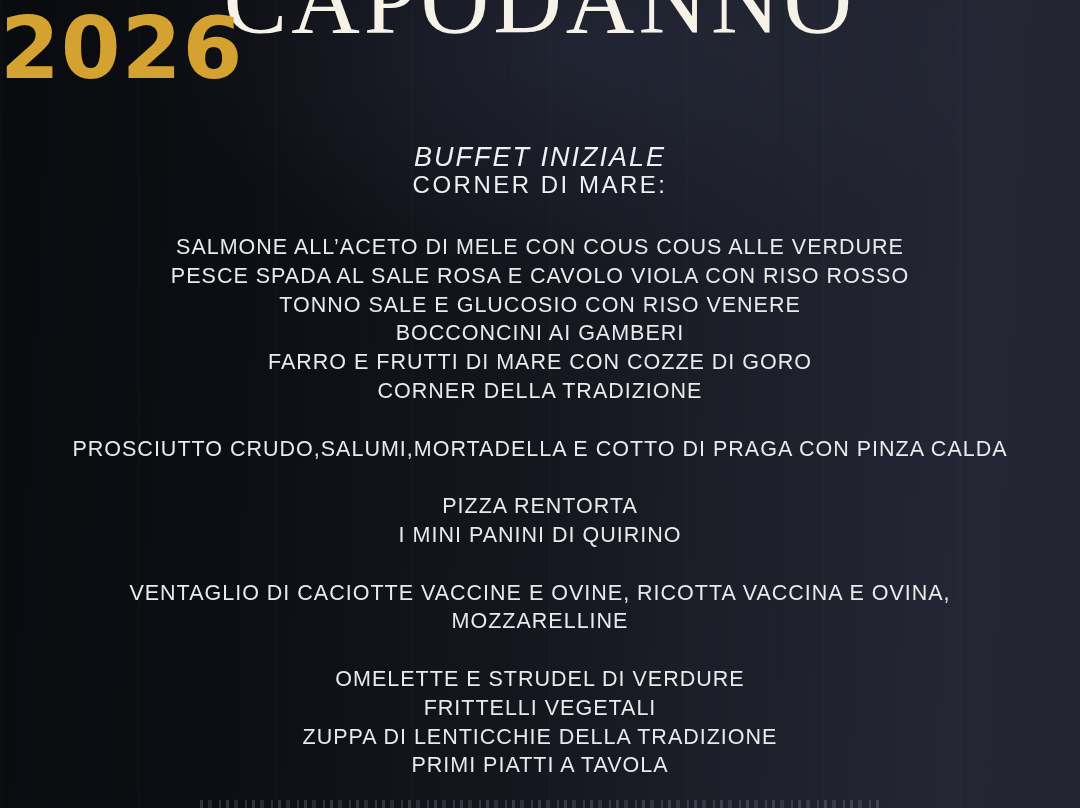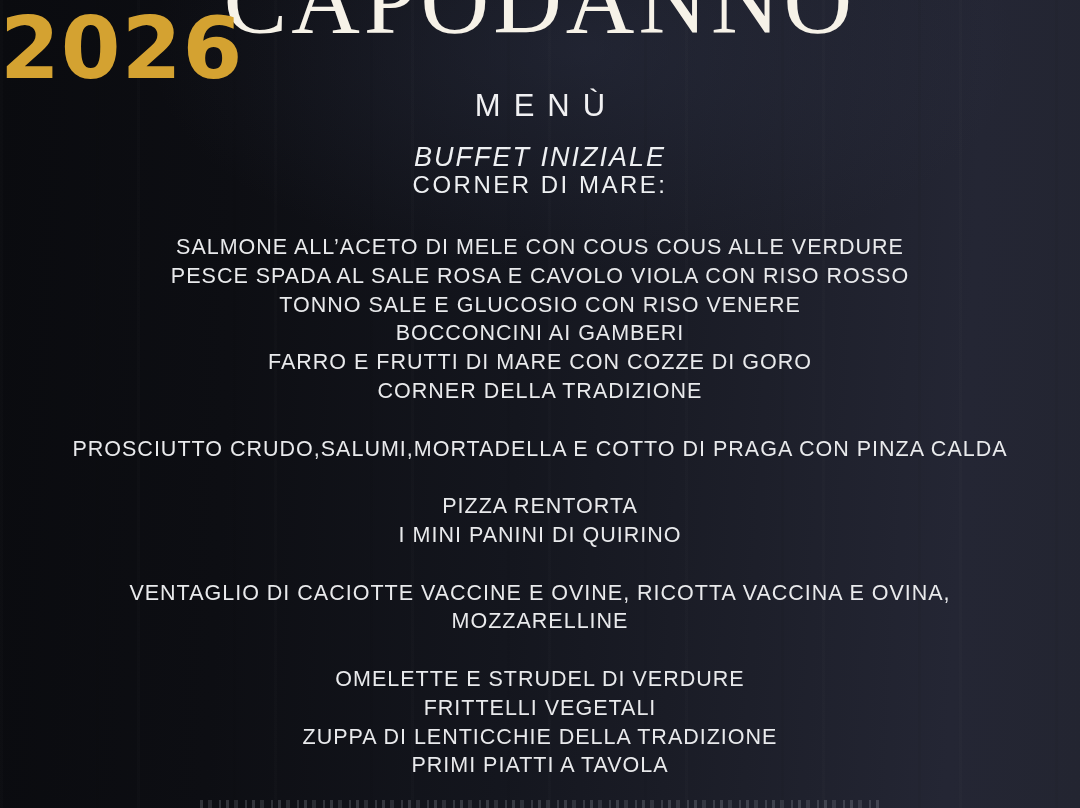--- a/index.html
+++ b/index.html
@@ -134,21 +134,20 @@
 </style>
 </head>
 <body>
 
 <div class="canvas">
 
   <div class="title-capodanno">CAPODANNO</div>
 
   <div class="title-year">2026</div>
 
-  <div class="title-menu">MENÙ</div>
 
   <div class="heading-italic">BUFFET INIZIALE</div>
 
   <div class="heading-corner">CORNER DI MARE:</div>
 
   <div class="menu">
 
     <div class="menu-group">
       <div class="menu-line">SALMONE ALL’ACETO DI MELE CON COUS COUS ALLE VERDURE</div>
       <div class="menu-line">PESCE SPADA AL SALE ROSA E CAVOLO VIOLA CON RISO ROSSO</div>

